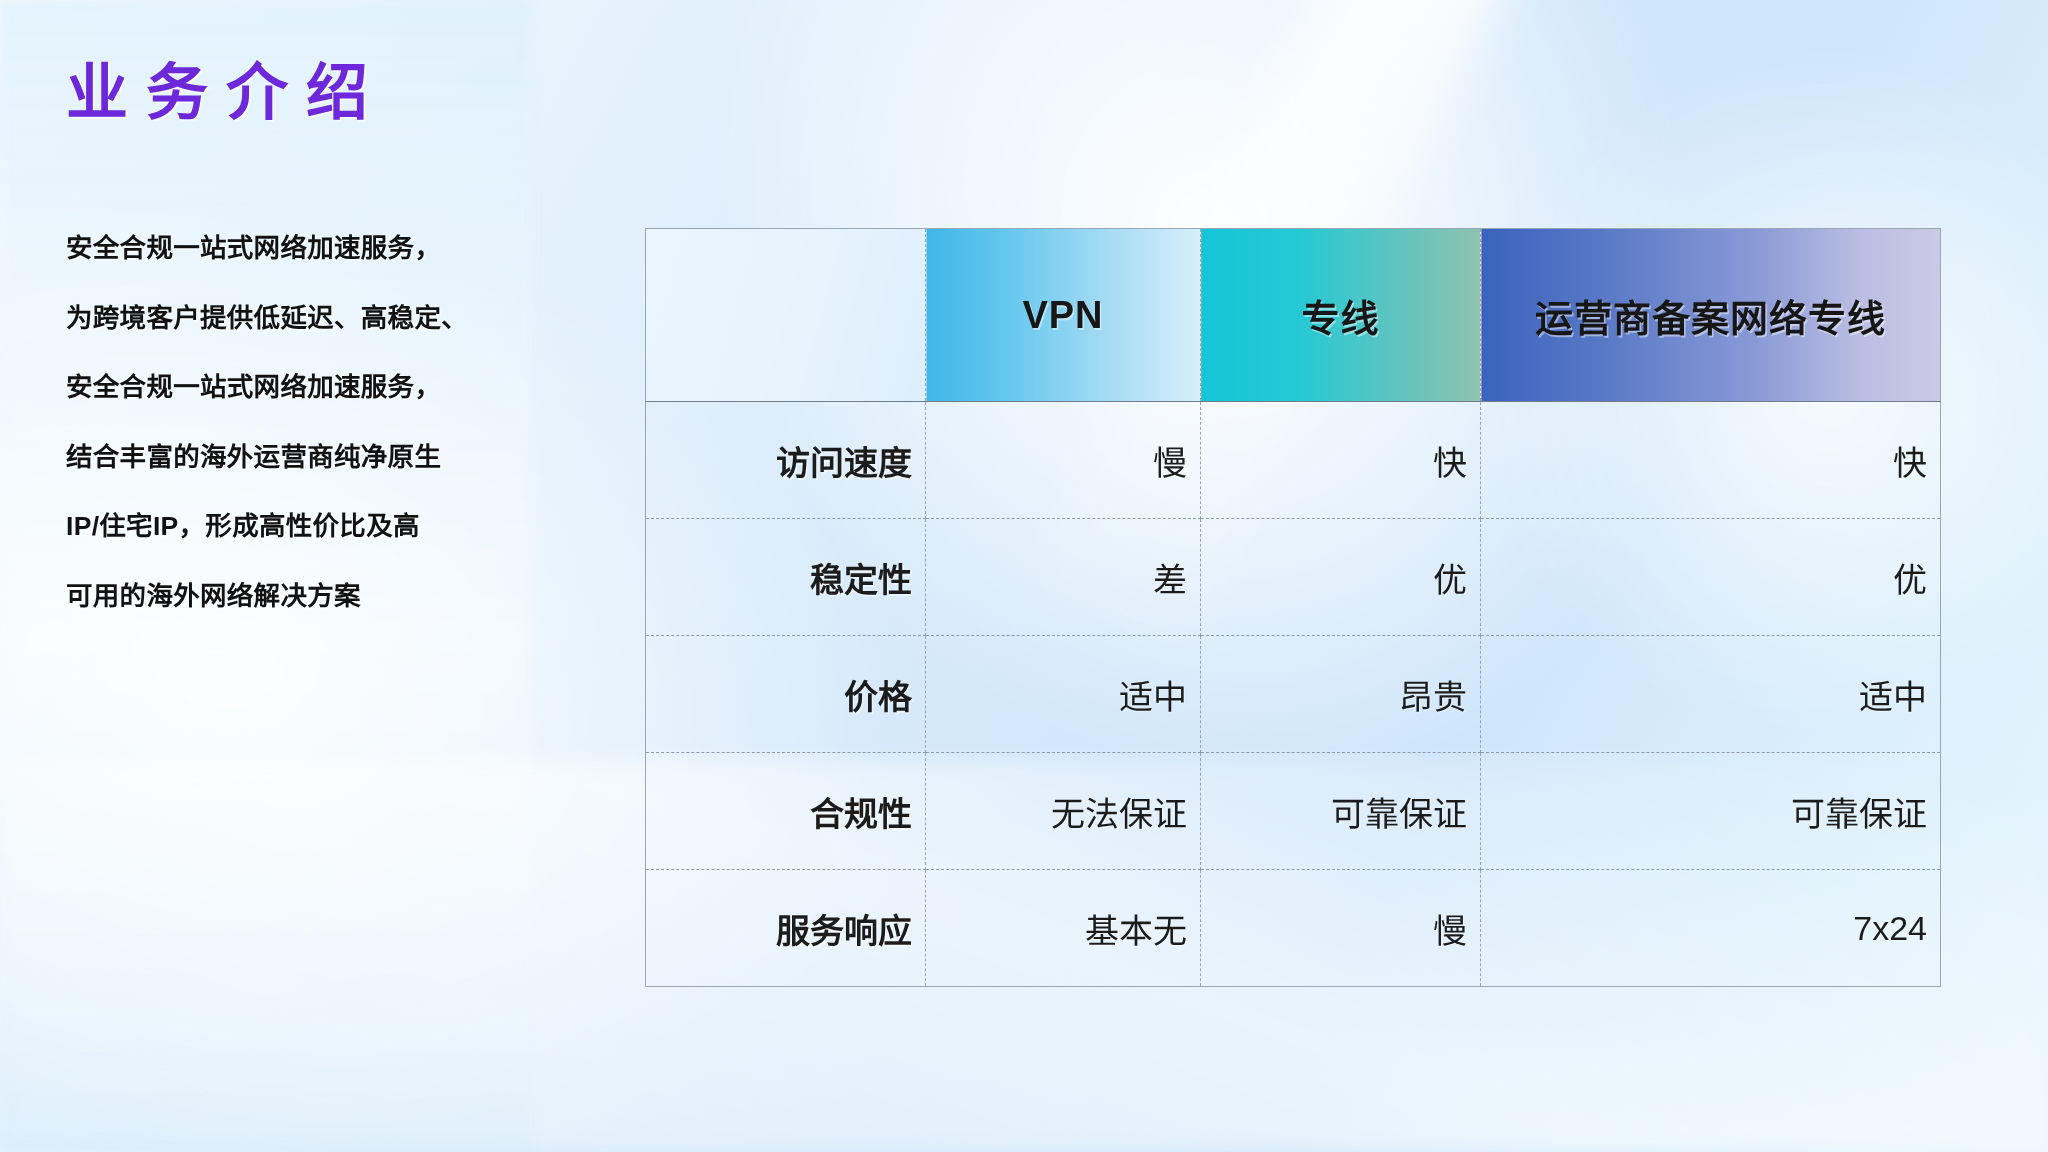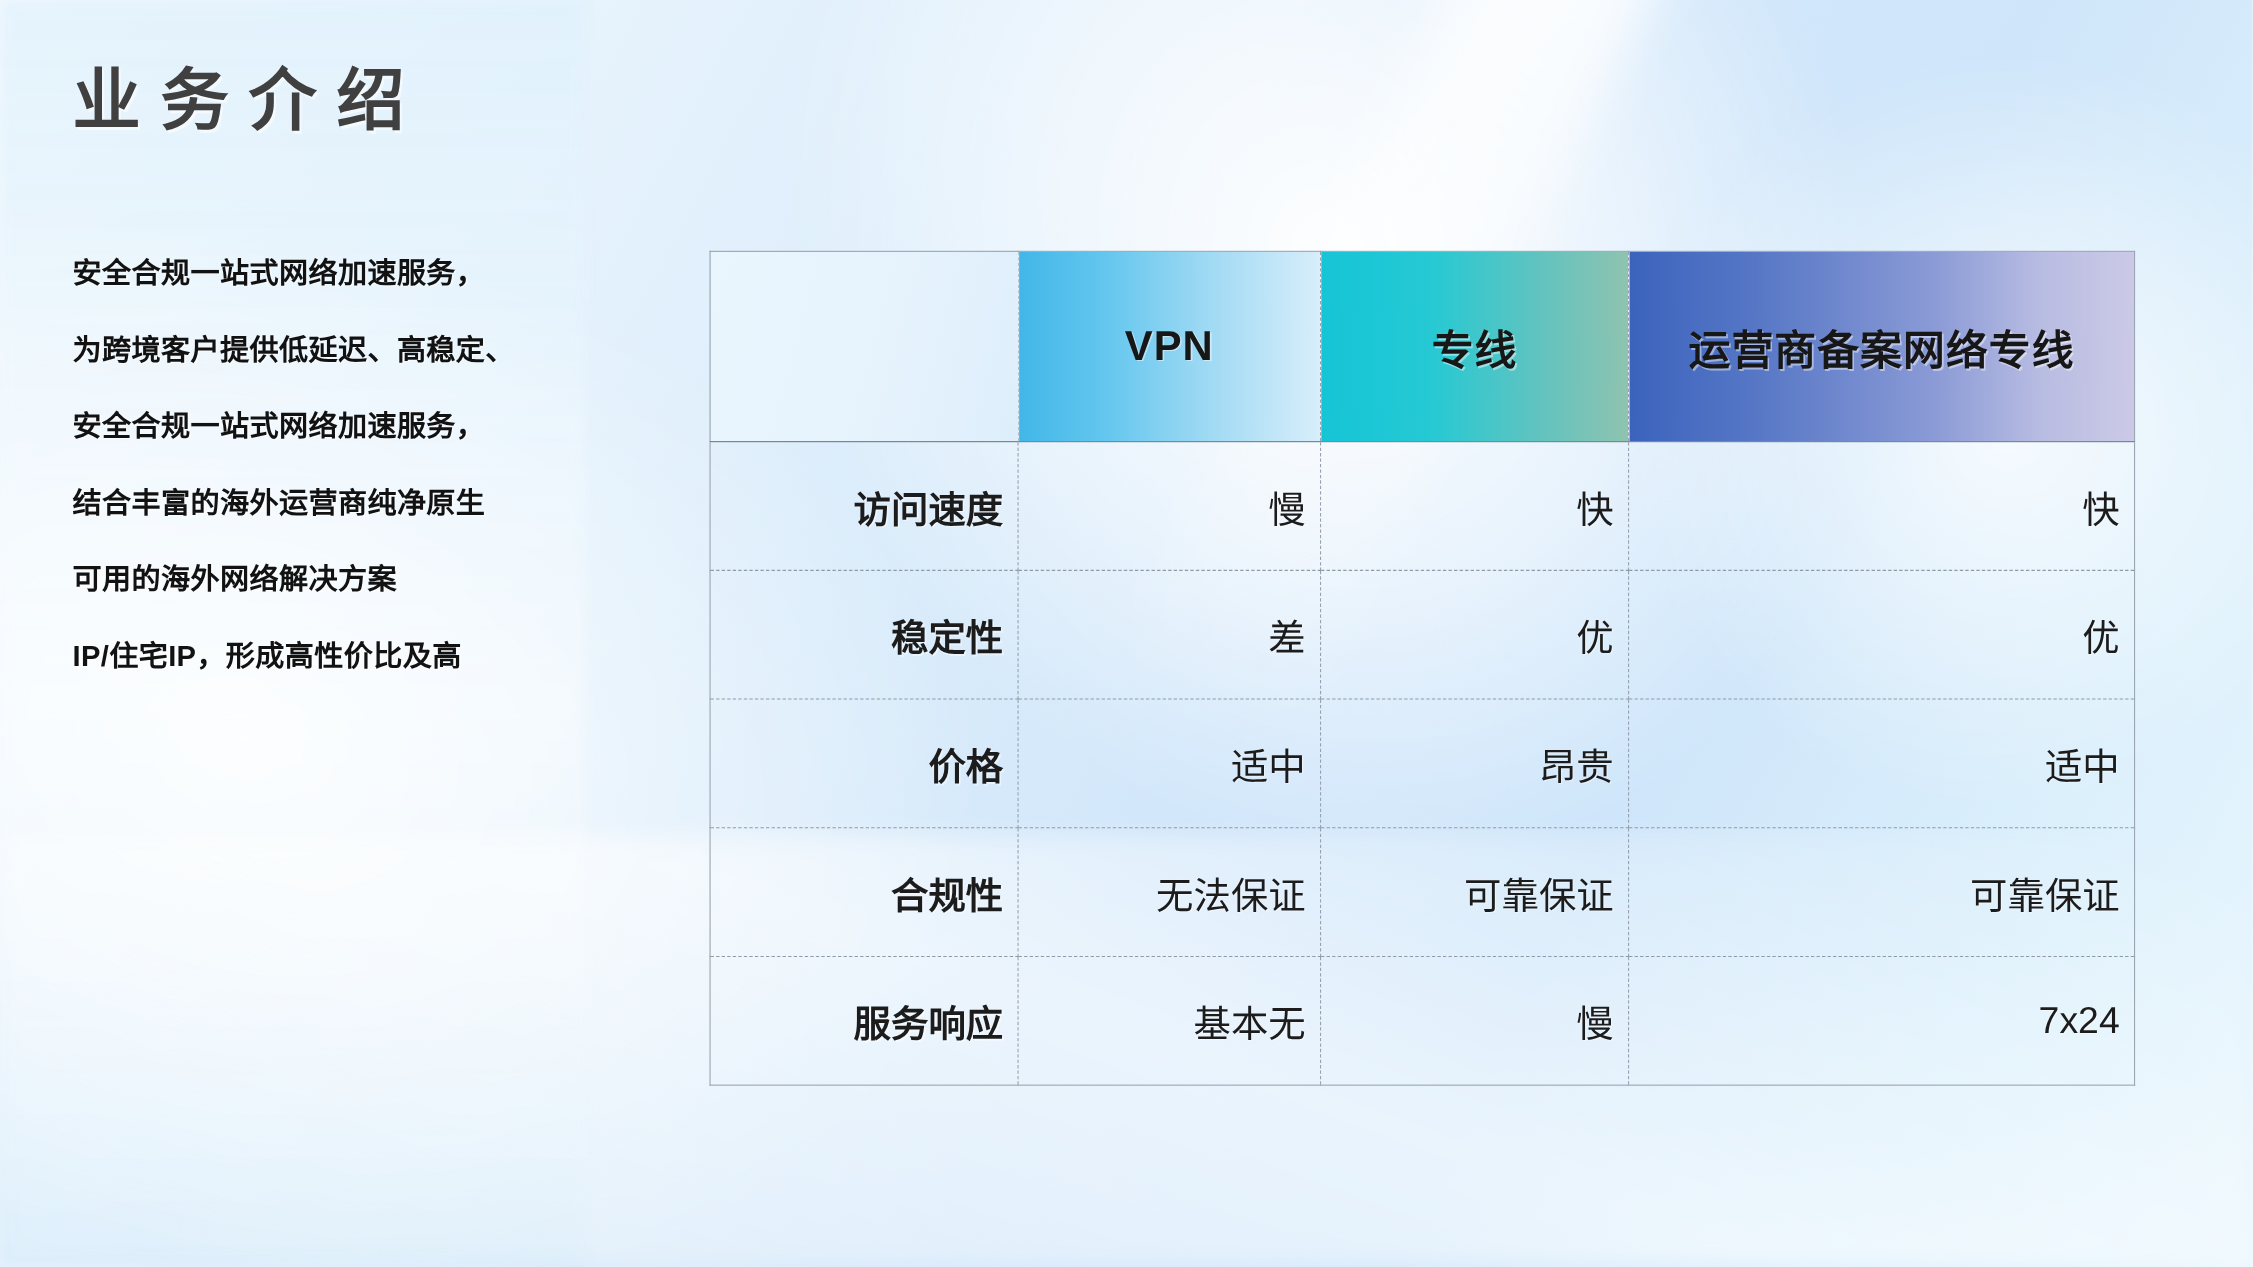--- a/index.html
+++ b/index.html
@@ -91,21 +91,21 @@
     filter: blur(22px);
   }
 
   
   .title {
     position: absolute;
     left: 66px;
     top: 60px;
     font-size: 62px;
     font-weight: bold;
-    color: #404040;
+    color: #6d28d9;
     letter-spacing: 18px;
     line-height: 1.05;
     text-shadow: 2px 2px 0 rgba(255,255,255,0.55);
     white-space: nowrap;
   }
 
   
   .paragraph {
     position: absolute;
     left: 66px;
@@ -212,22 +212,22 @@
   <div class="bg-streak"></div>
   <div class="bg-sweep-bottom"></div>
 
   <div class="title">业务介绍</div>
 
   <div class="paragraph">
     <div class="pline">安全合规一站式网络加速服务，</div>
     <div class="pline">为跨境客户提供低延迟、高稳定、</div>
     <div class="pline">安全合规一站式网络加速服务，</div>
     <div class="pline">结合丰富的海外运营商纯净原生</div>
+    <div class="pline">IP/住宅IP，形成高性价比及高</div>
     <div class="pline">可用的海外网络解决方案</div>
-    <div class="pline">IP/住宅IP，形成高性价比及高</div>
   </div>
 
   <div class="table-wrap">
     <table class="cmp">
       <colgroup>
         <col class="c0">
           <col class="c1">
           <col class="c2">
           <col class="c3">
       </colgroup>

